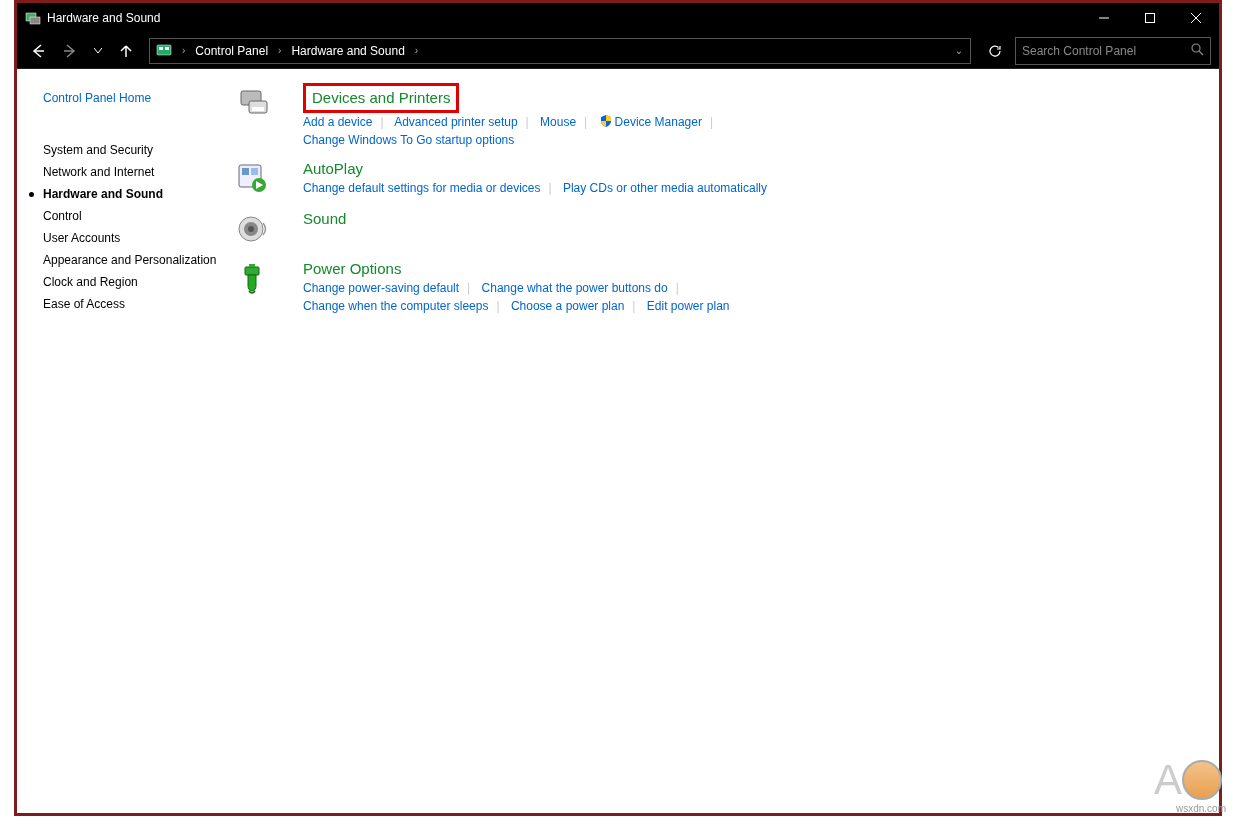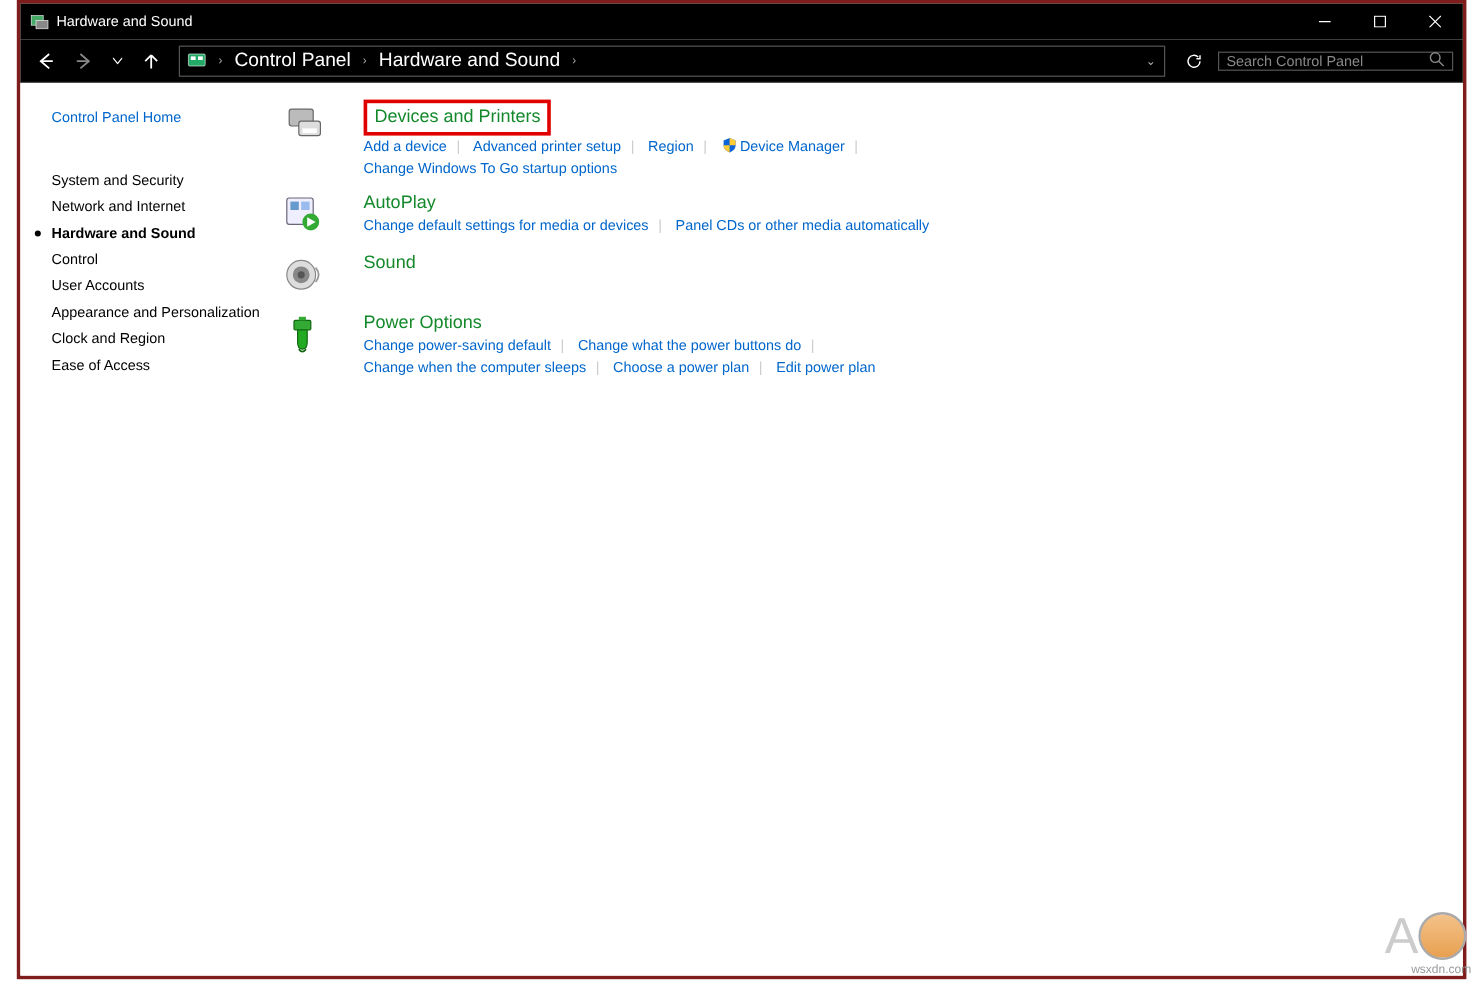--- a/index.html
+++ b/index.html
@@ -7,26 +7,26 @@
   .window { position: absolute; top: 0; left: 14px; right: 14px; bottom: 18px; background: #fff; border: 3px solid #7f1d1d; display: flex; flex-direction: column; }
   .titlebar { height: 30px; background: #000; color: #fff; display: flex; align-items: center; padding-left: 8px; }
   .titlebar .ticon { width: 16px; height: 16px; margin-right: 6px; }
   .titlebar .title { flex: 1; font-size: 12px; line-height: 30px; }
   .titlebar .wbtn { width: 46px; height: 30px; display: flex; align-items: center; justify-content: center; }
   .navbar { height: 36px; background: #000; color: #fff; display: flex; align-items: center; padding: 0 8px; gap: 6px; border-bottom: 1px solid #222; }
   .navbtn { width: 26px; height: 26px; display: flex; align-items: center; justify-content: center; }
   .navbtn.sm { width: 18px; }
   .crumbbox { flex: 1; height: 26px; background: #000; border: 1px solid #555; display: flex; align-items: center; padding-left: 4px; gap: 4px; margin: 0 4px; }
   .crumbbox .cicon { width: 20px; height: 20px; display: flex; align-items: center; justify-content: center; }
-  .crumbbox .crumb { color: #fff; padding: 0 2px; font-size: 16px; white-space: nowrap; }
+  .crumbbox .crumb { color: #fff; padding: 0 2px; font-size: 12px; white-space: nowrap; }
   .crumbbox .sep { color: #aaa; font-size: 10px; padding: 0 4px; }
   .crumbbox .spacer { flex: 1; }
   .crumbbox .cdrop { width: 22px; color: #aaa; text-align: center; font-size: 10px; }
   .refresh { width: 28px; height: 26px; display: flex; align-items: center; justify-content: center; }
-  .searchbox { width: 196px; height: 16px; background: #000; border: 1px solid #555; display: flex; align-items: center; padding: 0 6px; }
+  .searchbox { width: 196px; height: 28px; background: #000; border: 1px solid #555; display: flex; align-items: center; padding: 0 6px; }
   .searchbox input { flex: 1; background: transparent; border: none; color: #fff; font-size: 12px; outline: none; }
   .searchbox input::placeholder { color: #888; }
   .body { flex: 1; display: flex; background: #fff; overflow: hidden; }
   .sidebar { width: 210px; padding: 18px 10px 10px 26px; }
   .sidebar a { display: block; color: #0066cc; text-decoration: none; font-size: 12px; line-height: 16px; padding: 3px 0; }
   .sidebar a.home { color: #0066cc; margin-bottom: 30px; }
   .sidebar a.active { color: #000; font-weight: 600; position: relative; }
   .sidebar a.active::before { content: ""; position: absolute; left: -14px; top: 9px; width: 5px; height: 5px; background: #000; border-radius: 50%; }
   .sidebar a.plain { color: #000; }
   .content { flex: 1; padding: 14px 20px 10px 4px; }
@@ -150,21 +150,21 @@
               <rect x="6" y="6" width="20" height="14" rx="2" fill="#bbb" stroke="#666"></rect>
               <rect x="14" y="16" width="18" height="12" rx="2" fill="#ddd" stroke="#666"></rect>
               <rect x="17" y="22" width="12" height="4" fill="#fff"></rect>
             </svg>
         </div>
         <div class="catbody">
           <span class="catname hl">Devices and Printers</span>
           <div class="links">
             <a href="#">Add a device</a><span class="bar">|</span>
             <a href="#">Advanced printer setup</a><span class="bar">|</span>
-            <a href="#">Region</a><span class="bar">|</span>
+            <a href="#">Mouse</a><span class="bar">|</span>
             <span class="shield"><svg viewBox="0 0 14 14">
                   <path d="M7 1 L12 3 L12 7 Q12 11 7 13 Q2 11 2 7 L2 3 Z" fill="#0a64d8"></path>
                   <path d="M7 1 L12 3 L12 7 L7 7 Z" fill="#fc3"></path>
                   <path d="M7 7 L7 13 Q2 11 2 7 Z" fill="#fc3"></path>
                 </svg></span><a href="#">Device Manager</a><span class="bar">|</span>
             <br>
             <a href="#">Change Windows To Go startup options</a>
           </div>
         </div>
       </div>
@@ -176,21 +176,21 @@
               <rect x="7" y="7" width="7" height="7" fill="#69c"></rect>
               <rect x="16" y="7" width="7" height="7" fill="#9be"></rect>
               <circle cx="24" cy="24" r="7" fill="#3a3"></circle>
               <path d="M21 20 L21 28 L28 24 Z" fill="#fff"></path>
             </svg>
         </div>
         <div class="catbody">
           <span class="catname">AutoPlay</span>
           <div class="links">
             <a href="#">Change default settings for media or devices</a><span class="bar">|</span>
-            <a href="#">Panel CDs or other media automatically</a>
+            <a href="#">Play CDs or other media automatically</a>
           </div>
         </div>
       </div>
 
       <div class="cat">
         <div class="caticon">
           <svg width="36" height="36" viewBox="0 0 36 36">
               <ellipse cx="16" cy="18" rx="12" ry="12" fill="#ddd" stroke="#888"></ellipse>
               <ellipse cx="16" cy="18" rx="7" ry="7" fill="#888"></ellipse>
               <ellipse cx="16" cy="18" rx="3" ry="3" fill="#555"></ellipse>

